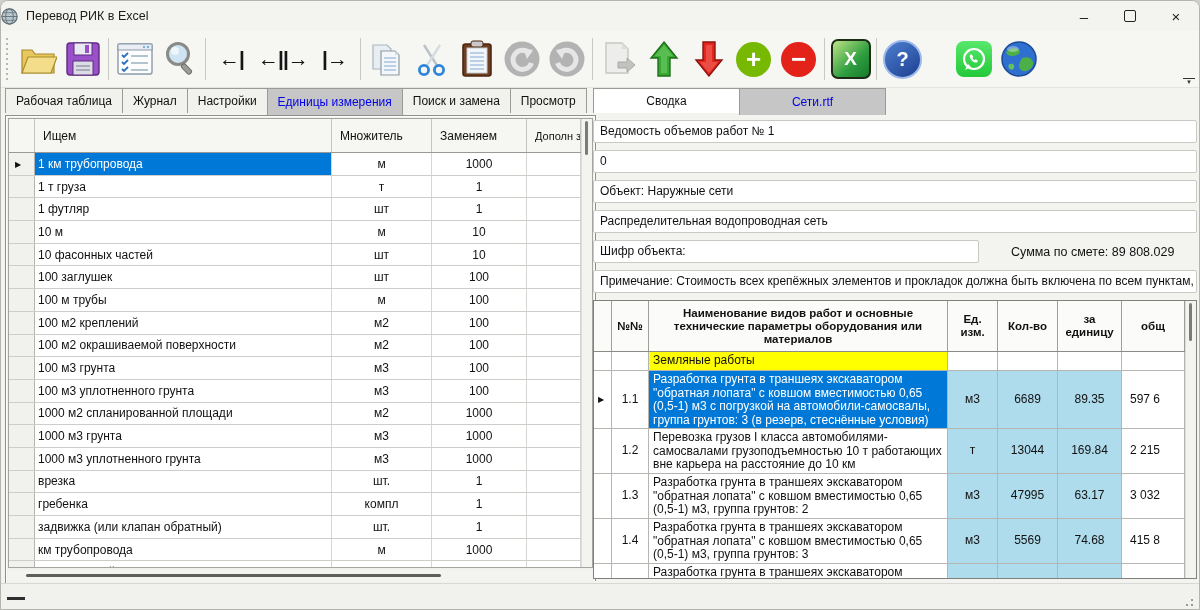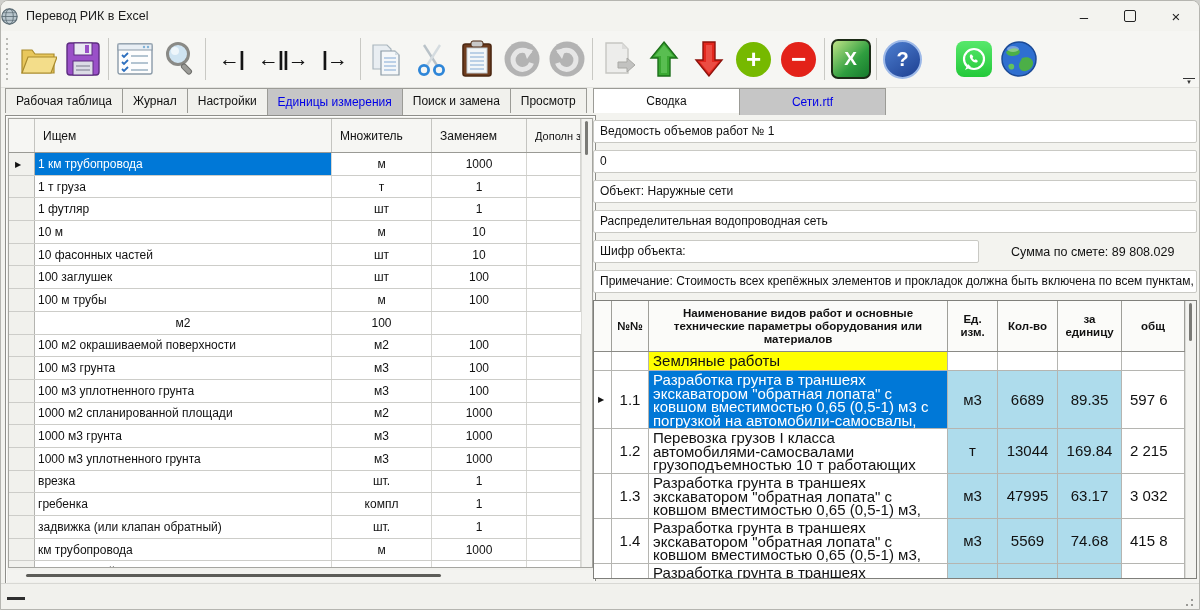--- a/index.html
+++ b/index.html
@@ -76,21 +76,21 @@
   
   .rt-wrap{margin-top:7px;height:277px;border:1px solid #7f7f7b;background:#fff;display:flex;overflow:hidden;flex:none;}
   .rt-grid{flex:1;display:flex;flex-direction:column;overflow:hidden;}
   .rt-cols{display:grid;grid-template-columns:18px 37px 299px 50px 60px 64px 1fr;}
   .rt-header{height:50px;border-bottom:1px solid #8a8a86;background:#fbfbf9;flex:none;}
   .rt-header .hc{border-right:1px solid #9f9f9a;display:flex;align-items:center;justify-content:center;text-align:center;font-size:11.5px;line-height:13px;font-weight:bold;color:#111;overflow:hidden;padding:1px 2px;}
   .rt-rows{flex:1;overflow:hidden;}
   .rt-row{border-bottom:1px solid #b5b5b1;height:44px;background:#fff;}
   .rt-row.section{height:18px;}
   .rt-row.selected{height:57px;}
-  .rt-row .cell{border-right:1px solid #b5b5b1;font-size:15px;line-height:13.5px;color:#111;overflow:hidden;display:flex;align-items:center;}
+  .rt-row .cell{border-right:1px solid #b5b5b1;font-size:12px;line-height:13.5px;color:#111;overflow:hidden;display:flex;align-items:center;}
   .rt-row .cell.selcol{position:relative;}
   .rt-row.selected .cell.selcol::before{content:"▶";position:absolute;left:4px;top:50%;transform:translateY(-50%);font-size:8px;color:#111;}
   .rt-row .cell.numc{justify-content:center;}
   .rt-row .cell.name{padding:2px 4px;align-items:flex-start;}
   .rt-row .cell.blue{background:#aedcec;justify-content:center;}
   .rt-row .cell.total{padding-left:8px;white-space:nowrap;}
   .rt-row.section .cell.name{background:#ffff00;align-items:center;}
   .rt-row.section .cell.blue{background:#fff;}
   .rt-row.selected .cell.name{background:#0078d7;color:#fff;}
 
@@ -389,20 +389,21 @@
             <div class="lt-row">
               <div class="sel"></div>
               <div class="c search">100 м трубы</div>
               <div class="c center">м</div>
               <div class="c center">100</div>
               <div class="c"></div>
             </div>
 
             <div class="lt-row">
               <div class="sel"></div>
+              <div class="c search">100 м2 креплений</div>
               <div class="c center">м2</div>
               <div class="c center">100</div>
               <div class="c"></div>
             </div>
 
             <div class="lt-row">
               <div class="sel"></div>
               <div class="c search">100 м2 окрашиваемой поверхности</div>
               <div class="c center">м2</div>
               <div class="c center">100</div>

